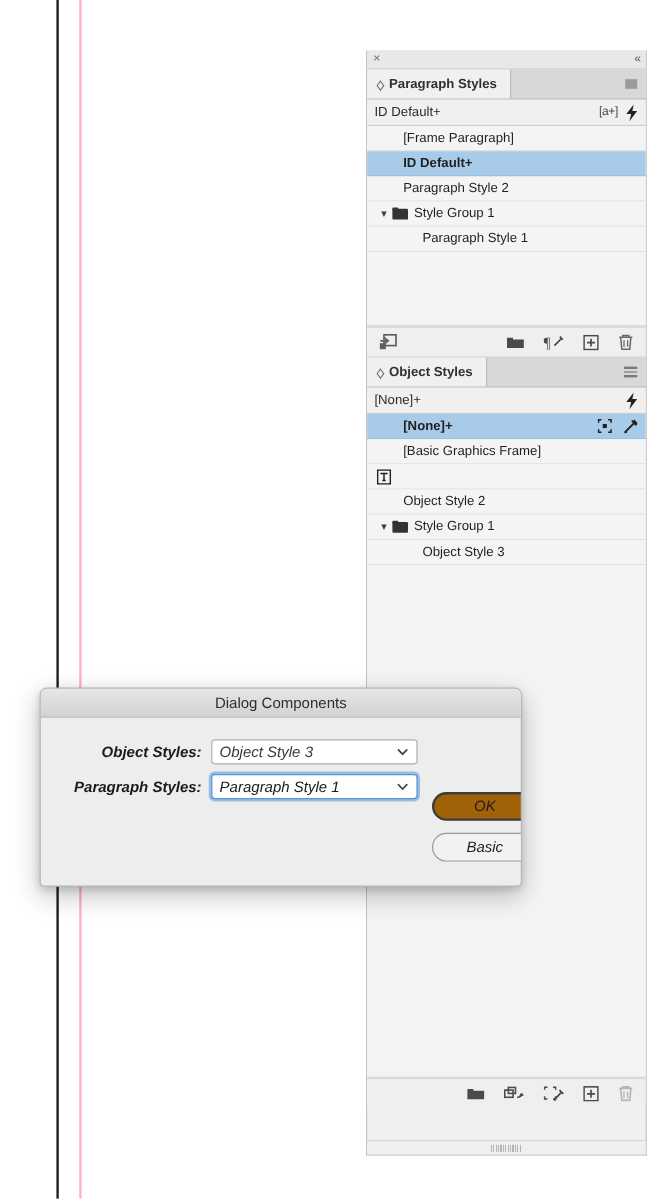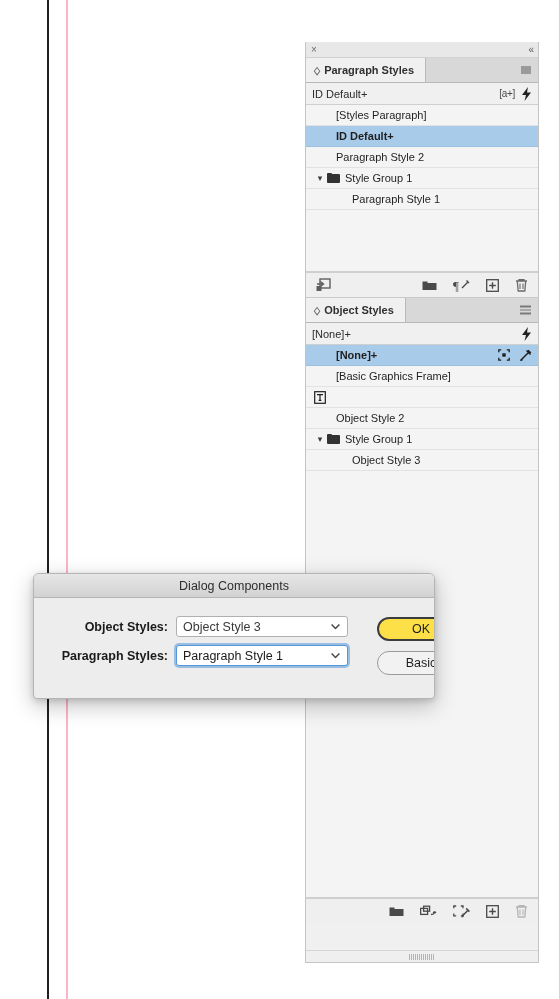--- a/index.html
+++ b/index.html
@@ -265,21 +265,22 @@
     border-bottom: 1px solid #b4b4b4;
     display: flex;
     align-items: center;
     justify-content: center;
     font-size: 12.5px;
     color: #2d2d2d;
   }
   .dlg-body {
     padding: 18px 16px 20px 16px;
     display: flex;
-    gap: 29px;
+    gap: 12px;
+    font-style: italic;
   }
   .field-col { flex: 1; }
   .field-row {
     display: flex;
     align-items: center;
     margin-bottom: 8px;
   }
   .field-row:last-child { margin-bottom: 12px; }
   .field-label {
     width: 118px;
@@ -334,21 +335,22 @@
     border: 1px solid #9a9a9a;
     display: flex;
     align-items: center;
     justify-content: center;
     font-size: 12.5px;
     color: #1d1d1d;
     box-sizing: border-box;
   }
   .btn.default {
     border: 2px solid #3c3c3c;
-    background: #fde047;
+    background: #a16207;
+    margin-top: 43px;
   }
 
   svg { display: block; }
 </style>
 </head>
 <body>
 
 <div id="canvas">
   <div class="doc-edge" style="left:47px;"></div>
   <div class="margin-guide" style="left:66px;"></div>
@@ -376,21 +378,21 @@
       <span class="ico aplus">[a+]</span>
       <span class="ico bolt">
         <svg width="11" height="14" viewBox="0 0 11 14">
             <path d="M7 0 L1 8 H5 L3.5 14 L10 5.5 H6 L7 0 Z" fill="#222"></path>
           </svg>
       </span>
     </div>
 
     <div class="stylelist">
       <div class="style-row">
-        <span class="label indent-1">[Styles Paragraph]</span>
+        <span class="label indent-1">[Frame Paragraph]</span>
       </div>
       <div class="style-row selected">
         <span class="label indent-1">ID Default+</span>
       </div>
       <div class="style-row">
         <span class="label indent-1">Paragraph Style 2</span>
       </div>
       <div class="style-row">
         <span class="twisty">▾</span>
         <span class="folder-ic"></span>

